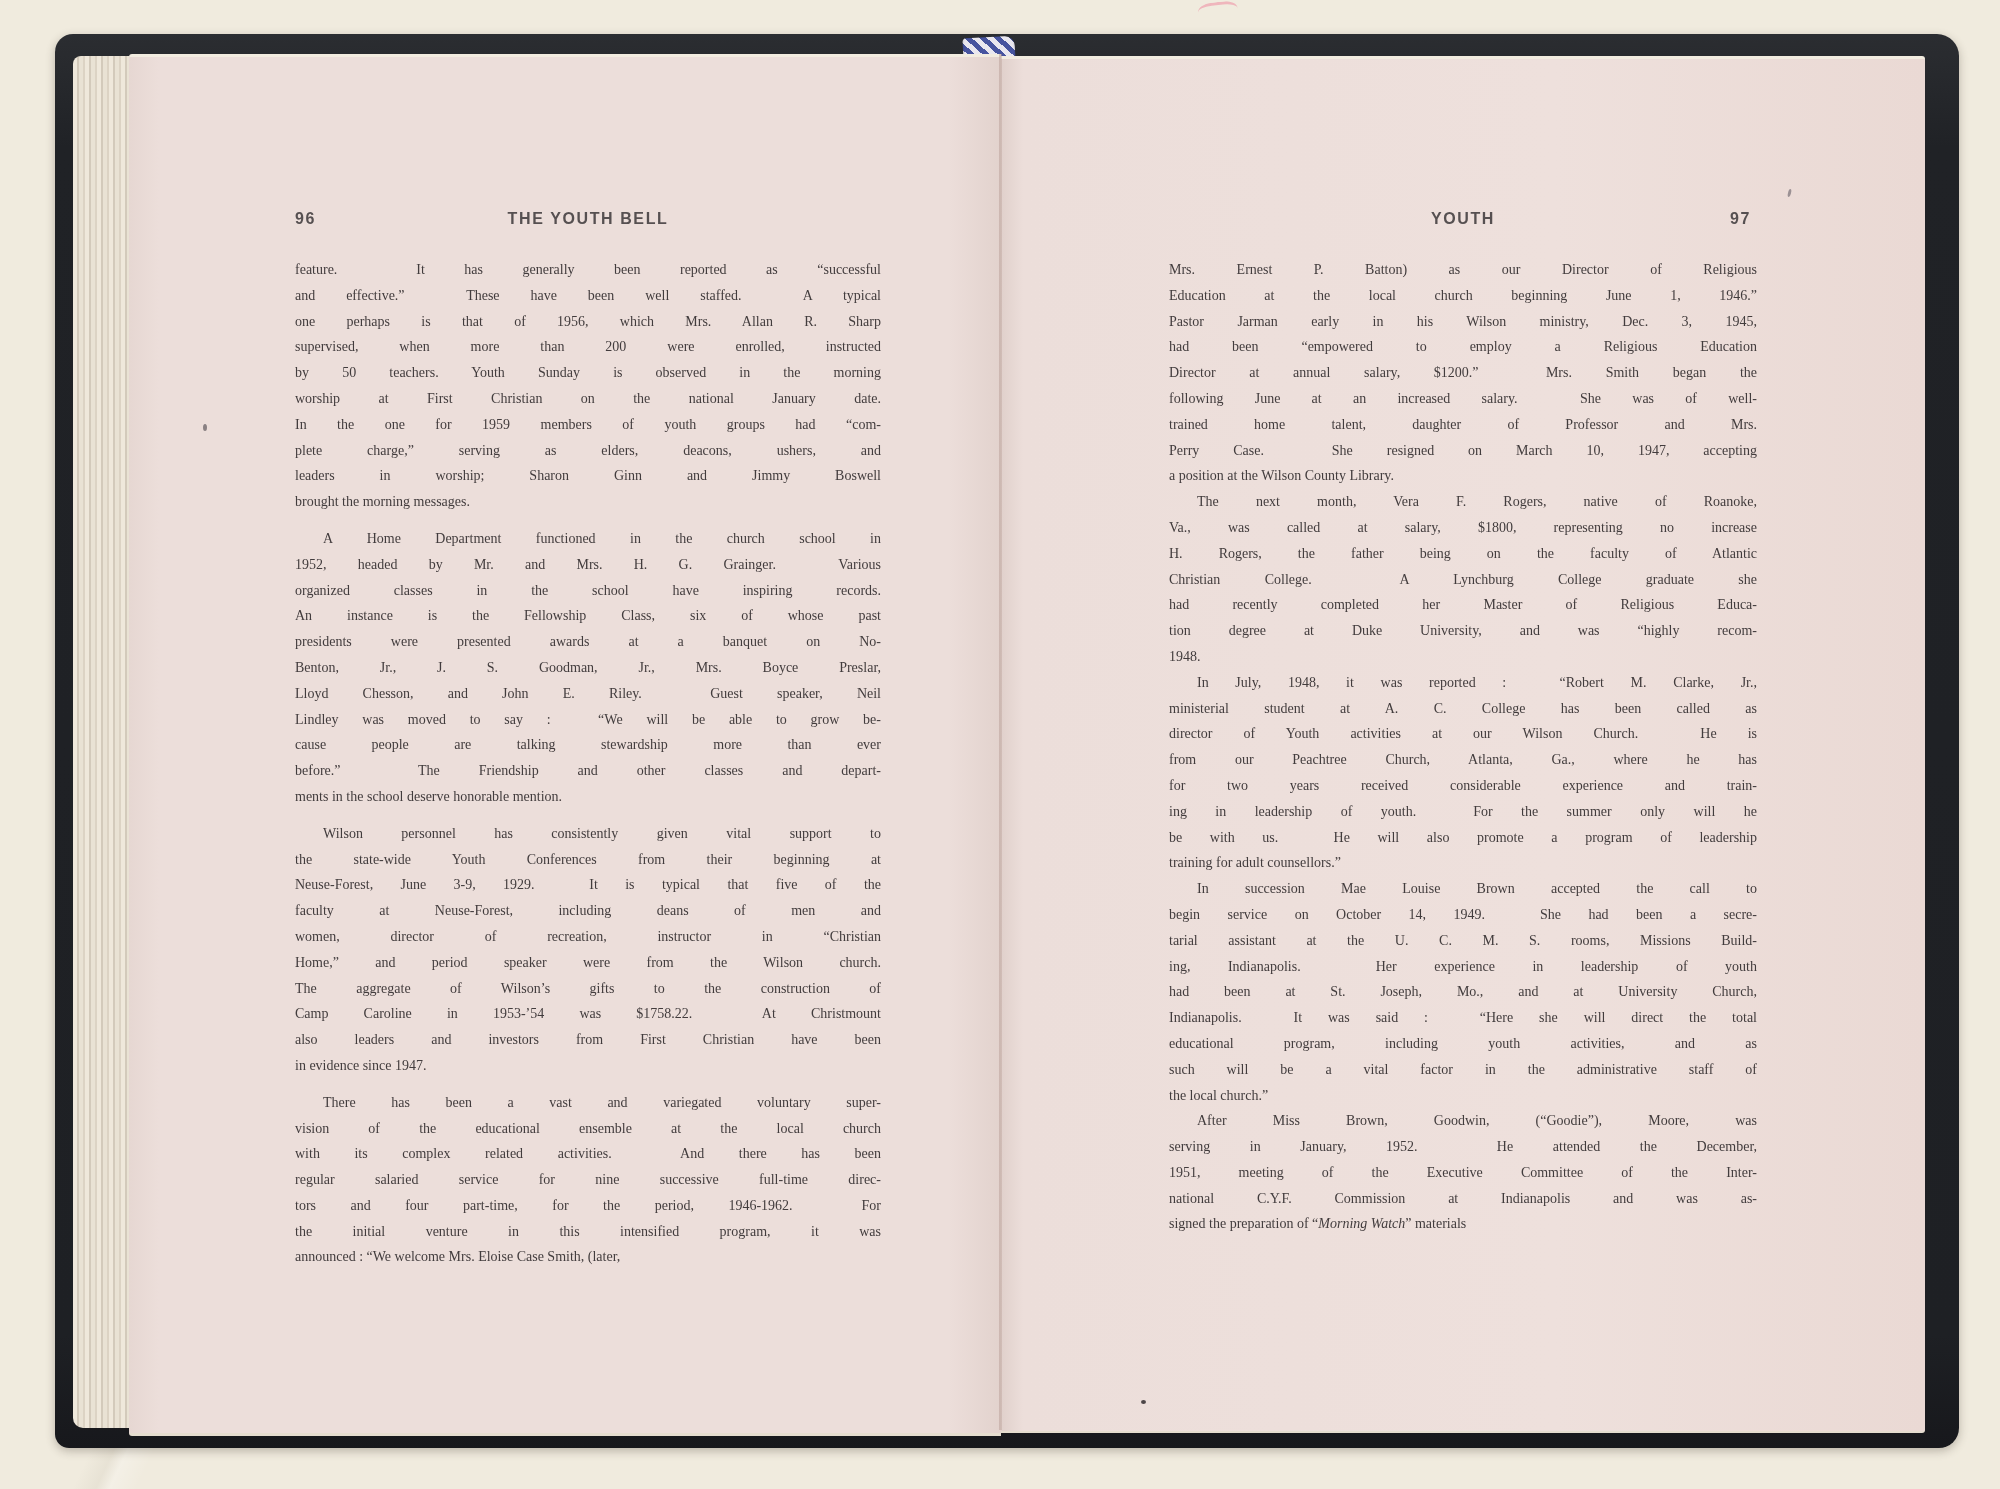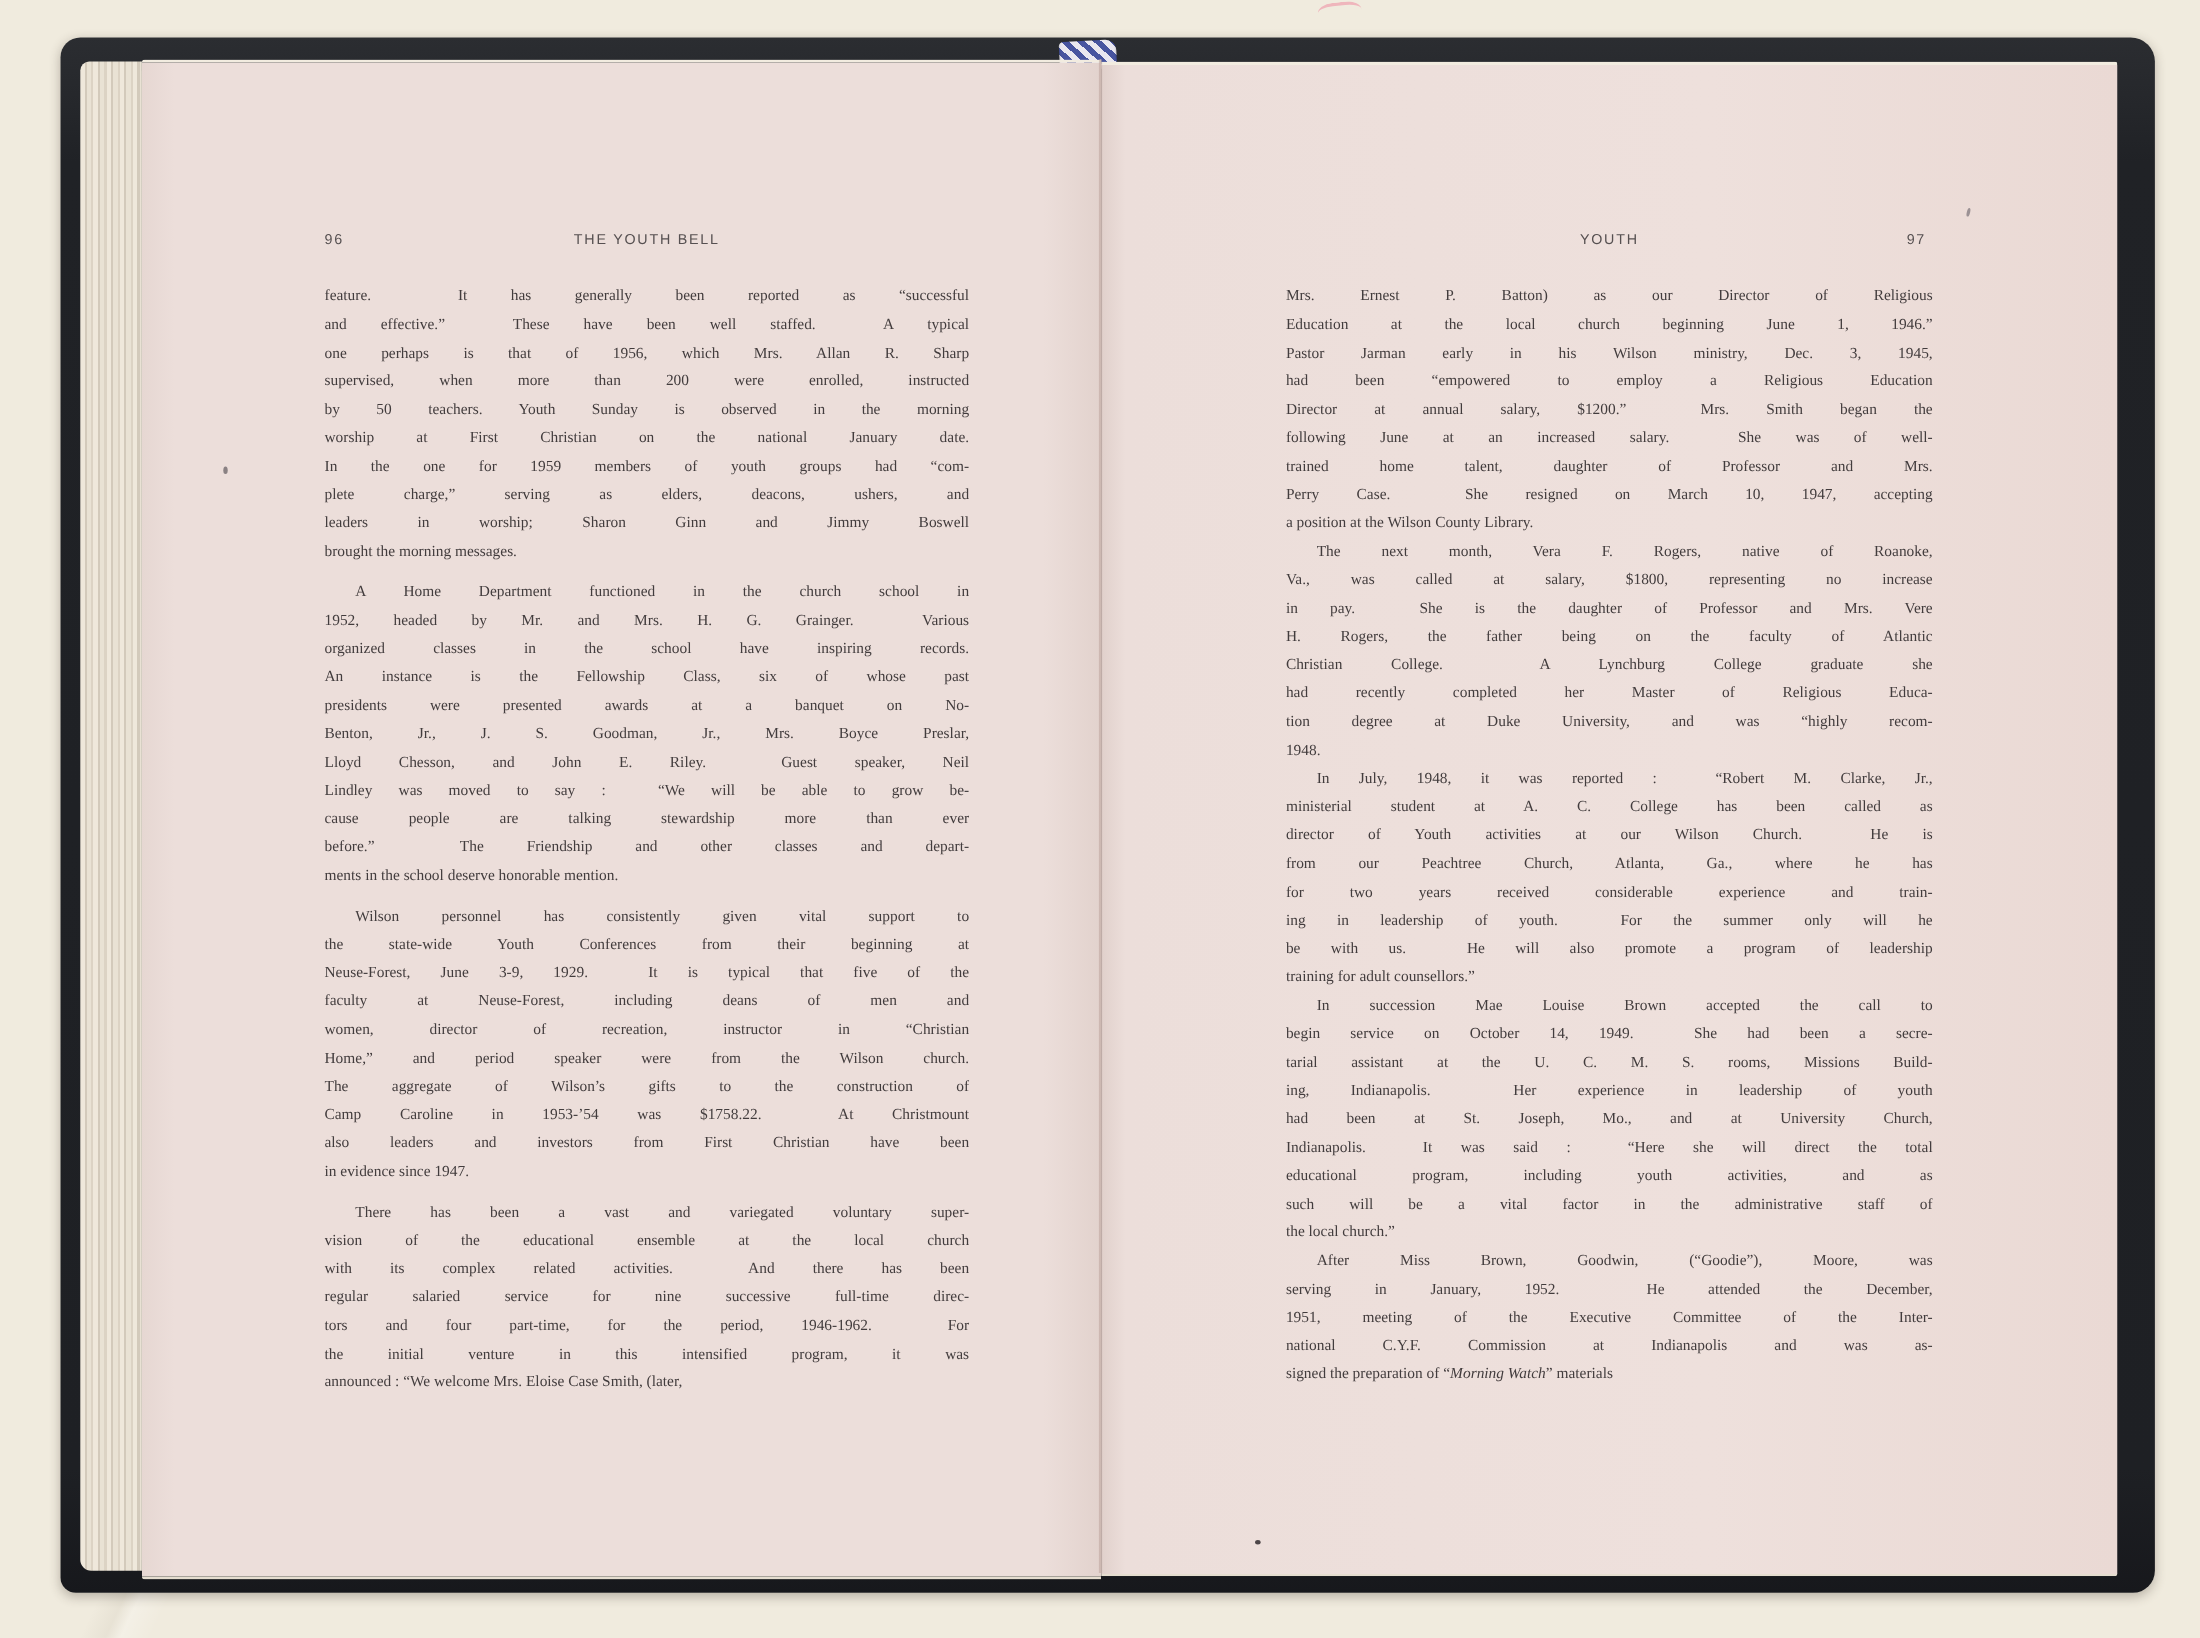--- a/index.html
+++ b/index.html
@@ -64,21 +64,21 @@
     background:linear-gradient(90deg,rgba(140,100,92,.25),#cdb9b2,rgba(140,100,92,.18));
   }
 
   
   .text-col{position:absolute;color:#423c3d;}
   .text-col.left{left:240px;top:176px;width:586px;}
   .text-col.right{left:1114px;top:176px;width:588px;}
   .page-header{
     position:relative;height:24px;
     font-family:"Liberation Sans", sans-serif;
-    font-size:13px;letter-spacing:1.6px;color:#565051;
+    font-size:16px;letter-spacing:1.6px;color:#565051;font-weight:bold;
   }
   .page-header .num{position:absolute;top:0;font-family:"Liberation Sans",sans-serif;}
   .page-header .num.nleft{left:0;}
   .page-header .num.nright{right:6px;}
   .page-header .running{display:block;text-align:center;}
   .body-text{margin-top:23px;font-size:14px;line-height:25.8px;}
   .para{margin:0;}
   .text-col.left .para{margin-bottom:11px;}
   .text-col.left .para:last-child{margin-bottom:12px;}
   .line{
@@ -178,21 +178,20 @@
             <div class="line">had been “empowered to employ a Religious Education</div>
             <div class="line">Director at annual salary, $1200.”  Mrs. Smith began the</div>
             <div class="line">following June at an increased salary.  She was of well-</div>
             <div class="line">trained home talent, daughter of Professor and Mrs.</div>
             <div class="line">Perry Case.  She resigned on March 10, 1947, accepting</div>
             <div class="line last">a position at the Wilson County Library.</div>
           </div>
           <div class="para indent">
             <div class="line">The next month, Vera F. Rogers, native of Roanoke,</div>
             <div class="line">Va., was called at salary, $1800, representing no increase</div>
-            <div class="line">in pay.  She is the daughter of Professor and Mrs. Vere</div>
             <div class="line">H. Rogers, the father being on the faculty of Atlantic</div>
             <div class="line">Christian College.  A Lynchburg College graduate she</div>
             <div class="line">had recently completed her Master of Religious Educa-</div>
             <div class="line">tion degree at Duke University, and was “highly recom-</div>
             <div class="line last">1948.</div>
           </div>
           <div class="para indent">
             <div class="line">In July, 1948, it was reported :  “Robert M. Clarke, Jr.,</div>
             <div class="line">ministerial student at A. C. College has been called as</div>
             <div class="line">director of Youth activities at our Wilson Church.  He is</div>

